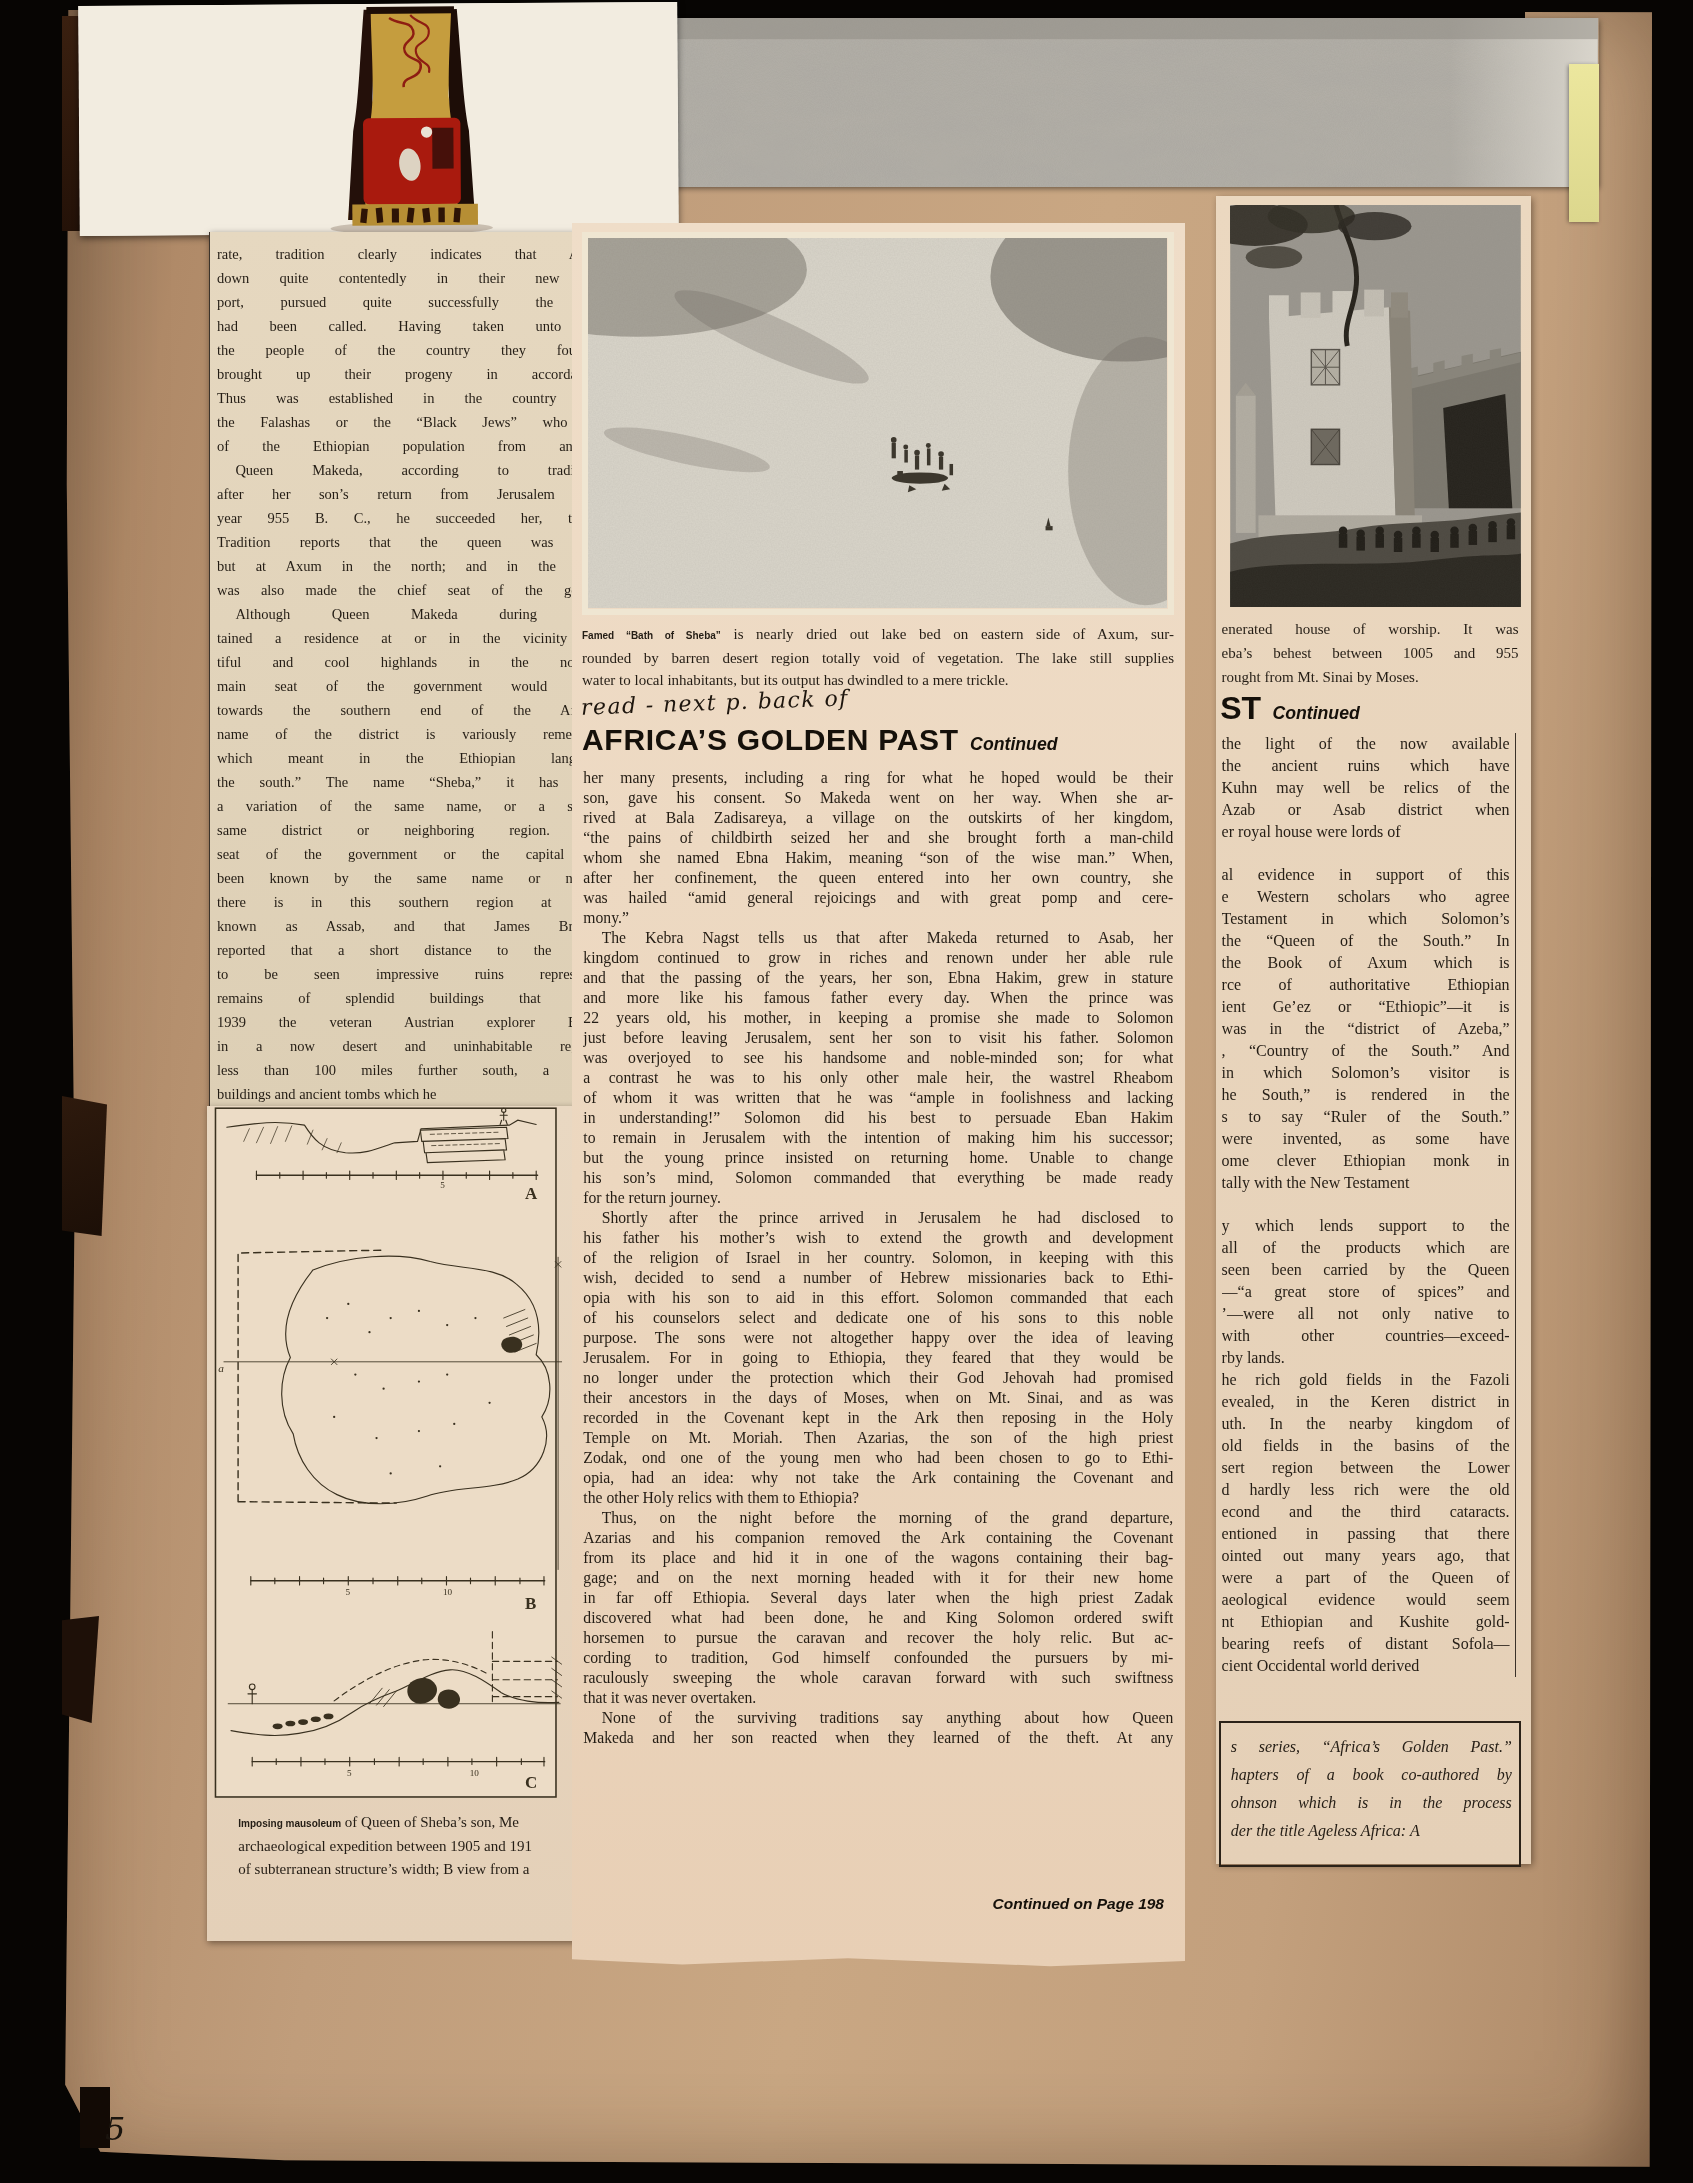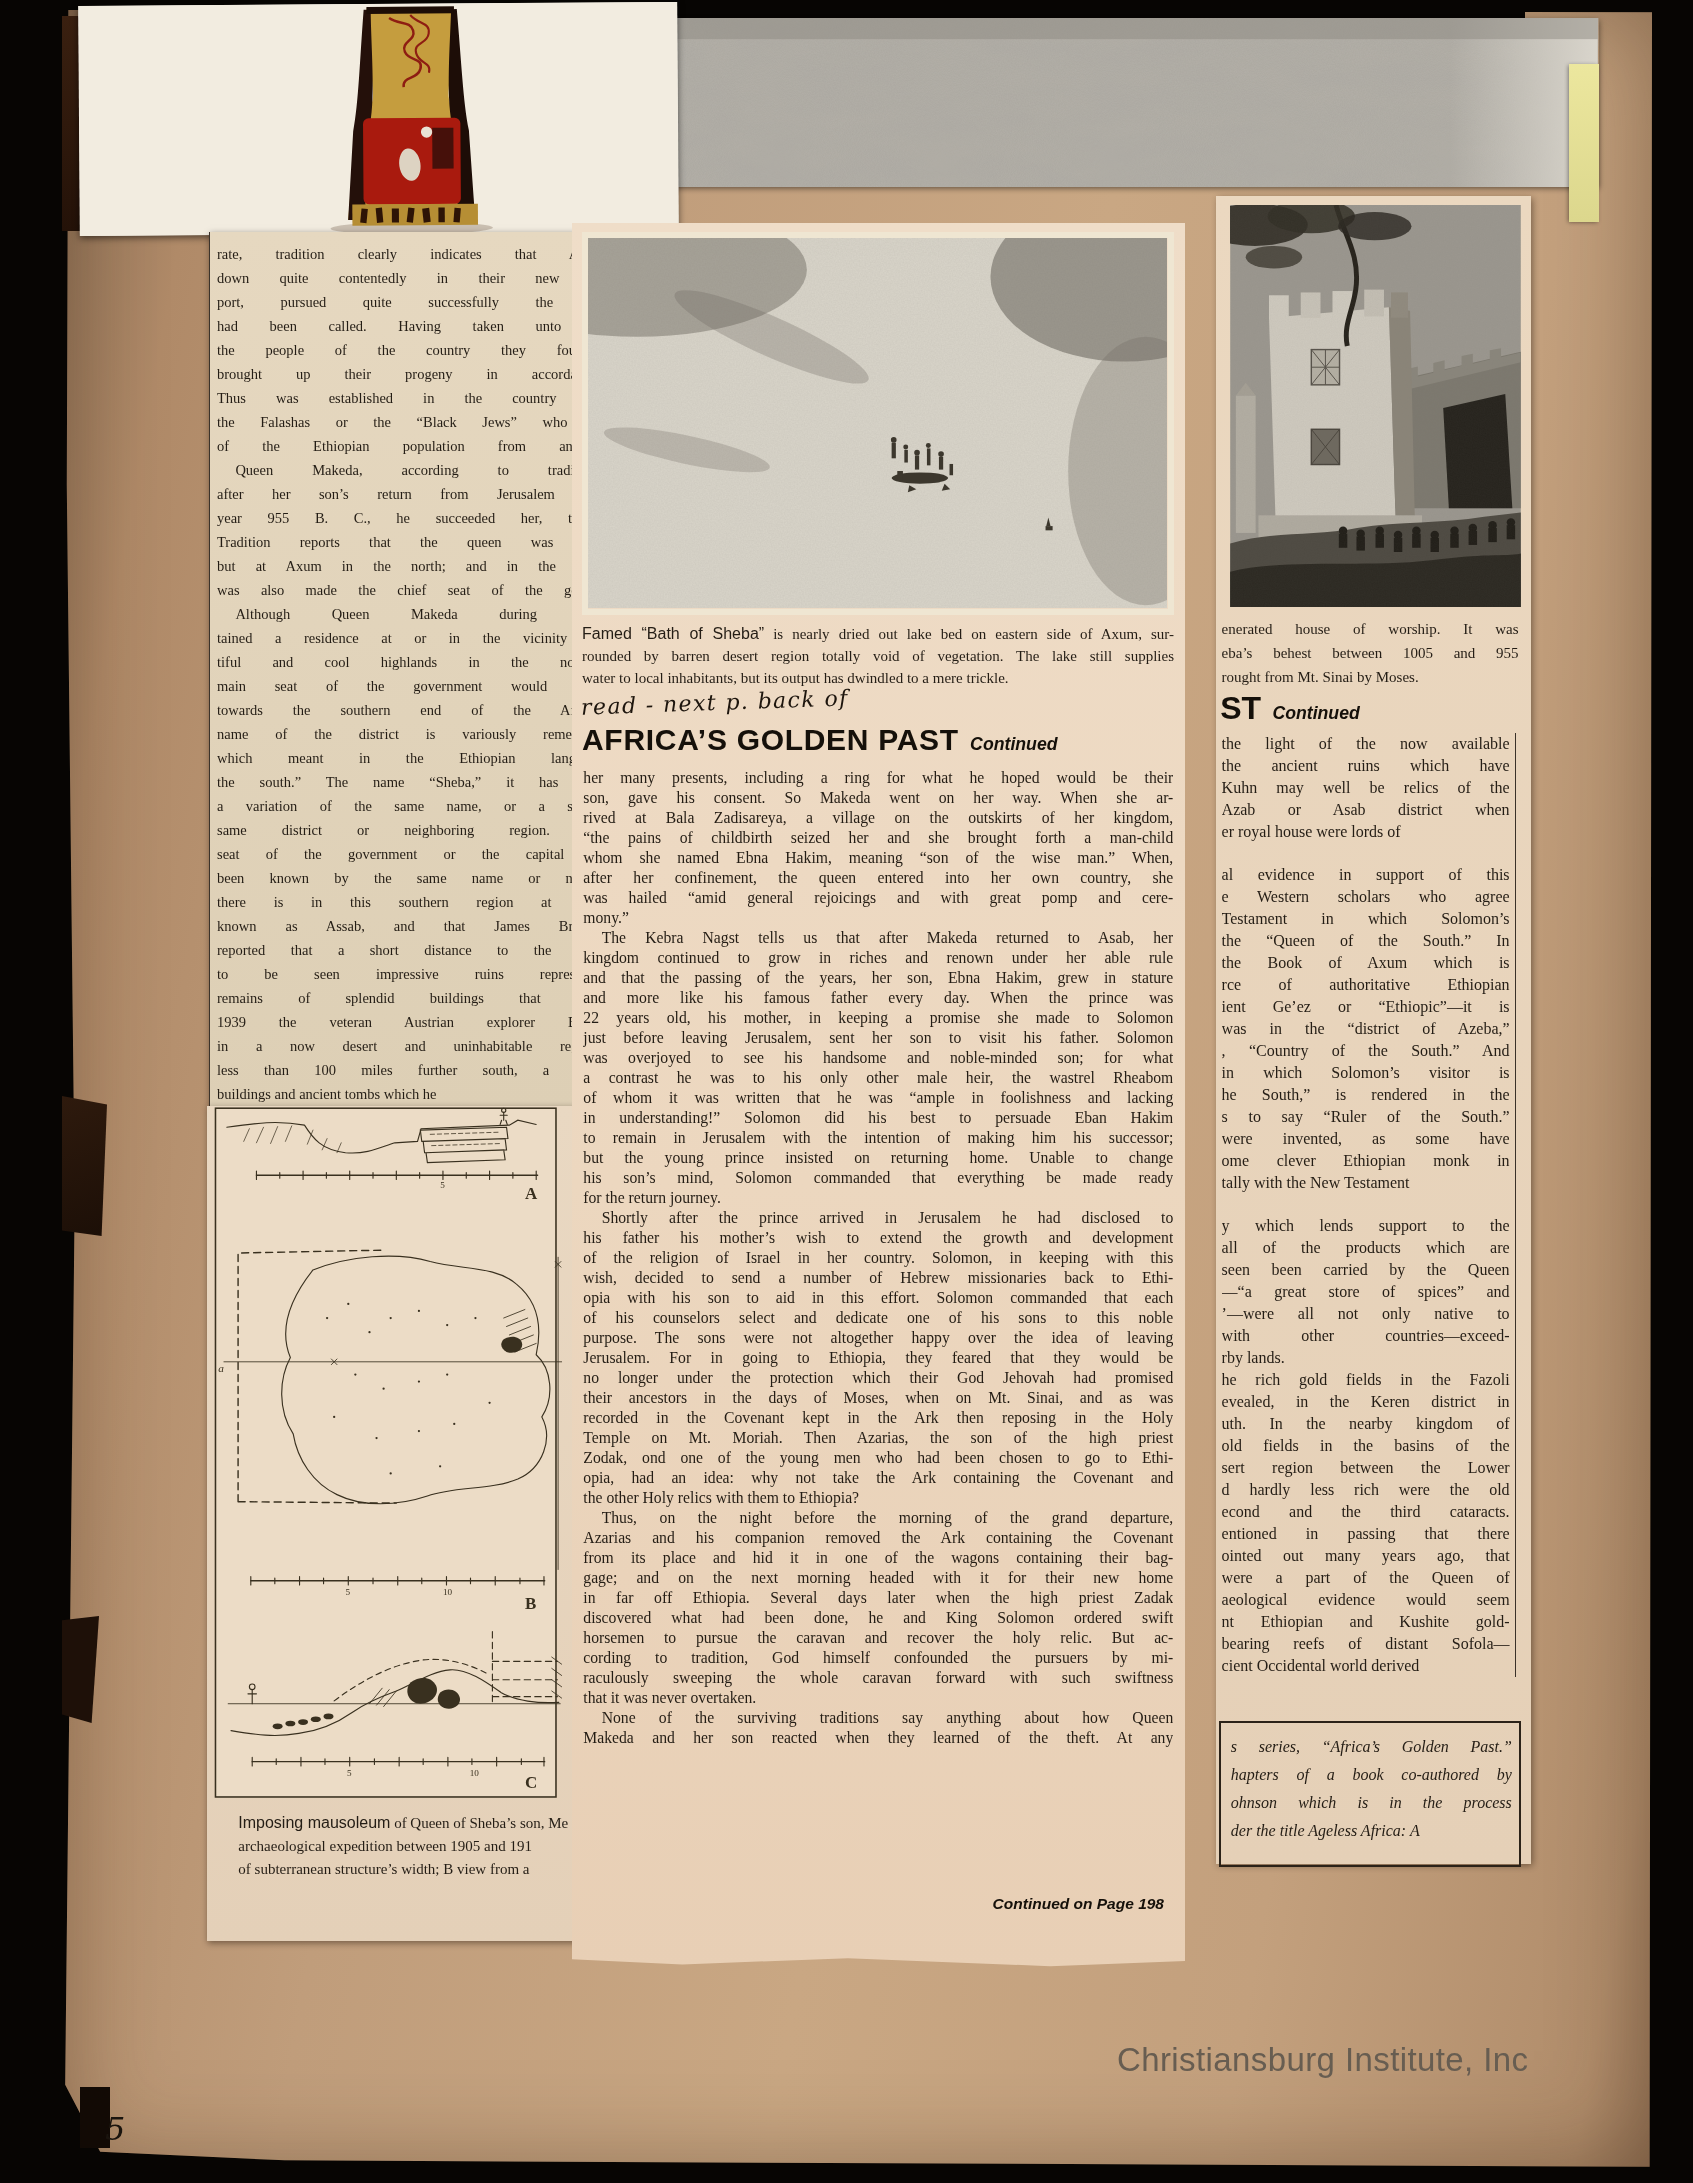--- a/index.html
+++ b/index.html
@@ -39,21 +39,21 @@
              border-left:1.4px solid #3c332a;border-right:2.1px solid #2e2620;
              box-shadow:1.4px 2.1px 6.4px rgba(20,10,5,0.5);overflow:hidden;}
   .leftlines{padding:10px 0 0 7px;font-size:14.5px;line-height:24px;}
   .leftlines .tl{width:380px;}
   
   .diagram-clip{left:207px;top:1106px;width:373px;height:835px;z-index:7;
                 background:linear-gradient(180deg,#e9d8c2,#e4d0b8);box-shadow:1.4px 2.1px 6.4px rgba(20,10,5,0.45);}
   .diagram{position:absolute;left:0;top:0;}
   .mcap{position:absolute;left:11.3px;top:705px;width:357px;font-size:15px;line-height:23px;}
   .mcap .capline{white-space:nowrap;overflow:hidden;margin-left:20px;}
-  .caplead{font-family:"Liberation Sans",sans-serif;font-weight:400;font-size:16px;}
+  .caplead{font-family:"Liberation Sans",sans-serif;font-weight:700;font-size:10px;}
   
   .center-clip{left:572px;top:223px;width:613px;height:1744px;z-index:8;
                background:linear-gradient(180deg,#efddc8 0%,#ecd7bf 55%,#e8cfb5 100%);
                box-shadow:2.1px 2.8px 8.5px rgba(20,10,5,0.55);
                clip-path:polygon(0 0,100% 0,100% 99.65%,78% 99.95%,45% 99.5%,18% 99.85%,0 99.55%);}
   .bath-photo{position:absolute;left:10px;top:8.5px;width:592px;height:383px;border:6.4px solid #efe6d2;box-sizing:border-box;}
   .ccap{position:absolute;left:10px;top:400px;width:592px;font-size:15px;line-height:22px;}
   .ccap .tl{width:100%;}
   .handwriting{position:absolute;left:8.5px;top:467px;font-family:"DejaVu Serif",serif;font-style:italic;
                font-size:22px;color:#1d150d;transform:rotate(-2deg);letter-spacing:1.4px;z-index:2;}
@@ -80,21 +80,20 @@
         padding:10px 7px 13px 10px;font-style:italic;font-size:16px;line-height:28px;}
   .rbox .tl{width:100%;}
 </style>
 </head>
 <body>
 
 <div class="stage">
 
   <div class="page"></div>
   <div class="pagenum">5</div>
-  <div class="watermark">Christiansburg Institute, Inc</div>
 
   <div class="frag frag0"></div>
   <div class="frag frag1"></div>
   <div class="frag frag2"></div>
   <div class="frag frag3"></div>
   <div class="topband"></div>
 
   <div class="bottle-card">
     <svg width="599" height="230" viewBox="0 0 848 326">
       <rect width="848" height="326" fill="#f4efe5"></rect>

